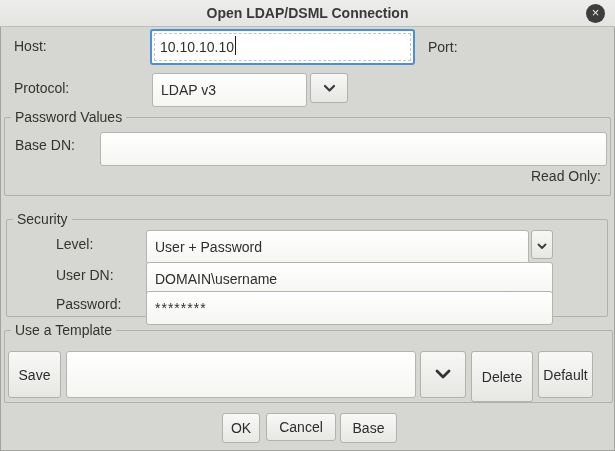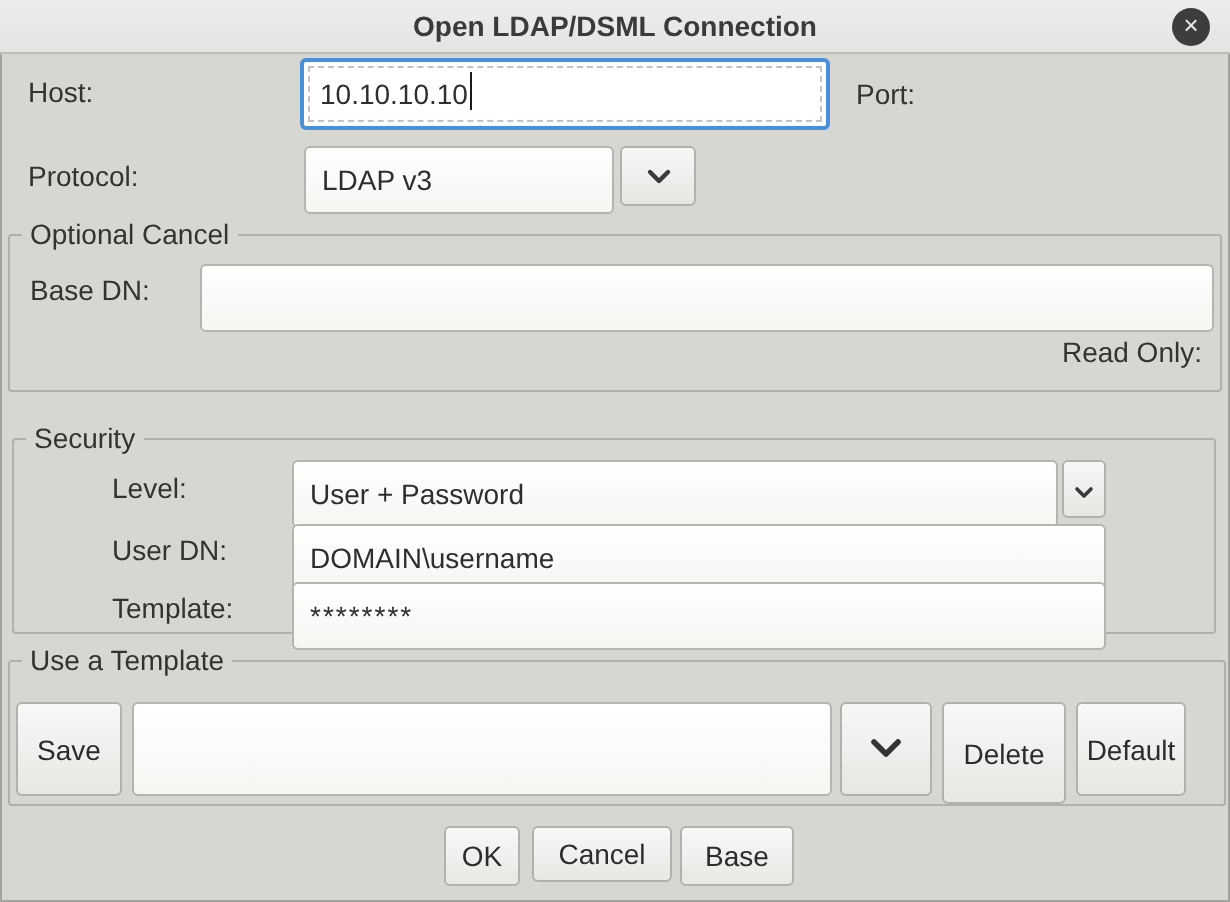--- a/index.html
+++ b/index.html
@@ -118,21 +118,21 @@
   <input class="entry protocol-entry" type="text" value="LDAP v3" style="">
   <div class="combo-btn protocol-btn">
     <span>
       <svg width="13" height="9" viewBox="0 0 13 9">
           <path d="M2 2 L6.5 6.5 L11 2" stroke="#3a3a38" stroke-width="2.2" fill="none" stroke-linecap="round" stroke-linejoin="round"></path>
         </svg>
     </span>
   </div>
 
   <div class="frame frame-optional">
-    <div class="frame-label">Optional Cancel</div>
+    <div class="frame-label">Password Values</div>
     <div class="lbl basedn-label">Base DN:</div>
     <input class="entry basedn-entry" type="text" value="" style="">
     <div class="lbl readonly-label">Read Only:</div>
   </div>
 
   <div class="frame frame-security">
     <div class="frame-label">Security</div>
 
     <div class="lbl level-label">Level:</div>
     <input class="entry level-entry" type="text" value="User + Password" style="">
@@ -140,21 +140,21 @@
       <span>
         <svg width="10" height="7" viewBox="0 0 10 7">
             <path d="M1.5 1.5 L5 5 L8.5 1.5" stroke="#3a3a38" stroke-width="1.8" fill="none" stroke-linecap="round" stroke-linejoin="round"></path>
           </svg>
       </span>
     </div>
 
     <div class="lbl userdn-label">User DN:</div>
     <input class="entry userdn-entry" type="text" value="DOMAIN\username" style="">
 
-    <div class="lbl password-label">Template:</div>
+    <div class="lbl password-label">Password:</div>
     <input class="entry password-entry" type="text" value="********" style="">
   </div>
 
   <div class="frame frame-template">
     <div class="frame-label">Use a Template</div>
 
     <button class="btn save-btn">
       <span>Save</span>
     </button>
 

